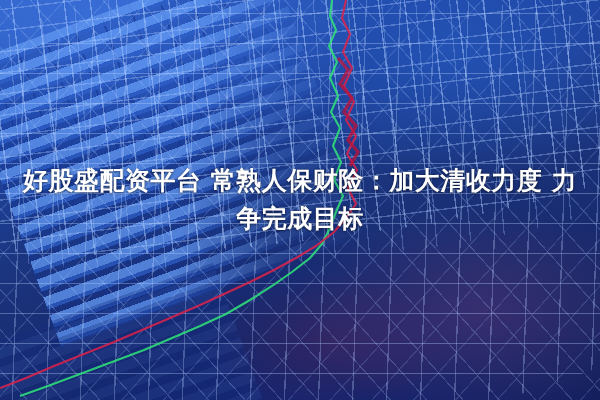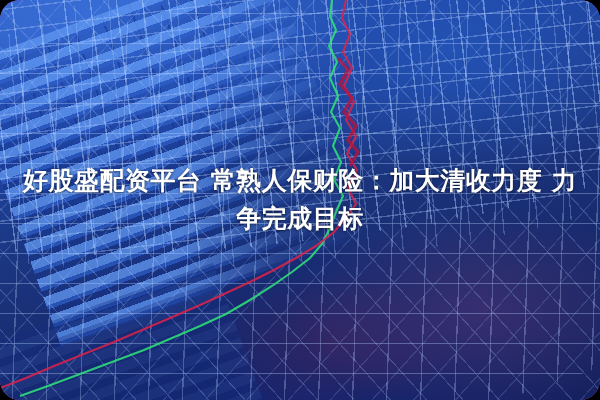--- a/index.html
+++ b/index.html
@@ -1,20 +1,19 @@
 <!DOCTYPE html>
 <html><head>
 <meta charset="utf-8">
 <style>
   html,body{margin:0;padding:0;background:#000;}
   #stage{
     position:relative;width:600px;height:400px;overflow:hidden;
     font-family:"DejaVu Sans","Liberation Sans",sans-serif;
     background:#d946ef;
-    border-radius:20px;
   }
   .layer{position:absolute;inset:0;}
 
   
   .bg-base{
     background:
       radial-gradient(ellipse 70% 55% at 18% 6%, #3a6fd8 0%, rgba(58,111,216,0) 62%),
       radial-gradient(ellipse 60% 50% at 75% 12%, #2352b4 0%, rgba(35,82,180,0) 65%),
       radial-gradient(ellipse 80% 60% at 50% 100%, #15246e 0%, rgba(21,36,110,0) 70%),
       linear-gradient(165deg,#2f63c9 0%,#1f47a8 22%,#1b357f 48%,#182a6d 70%,#131f5c 100%);

